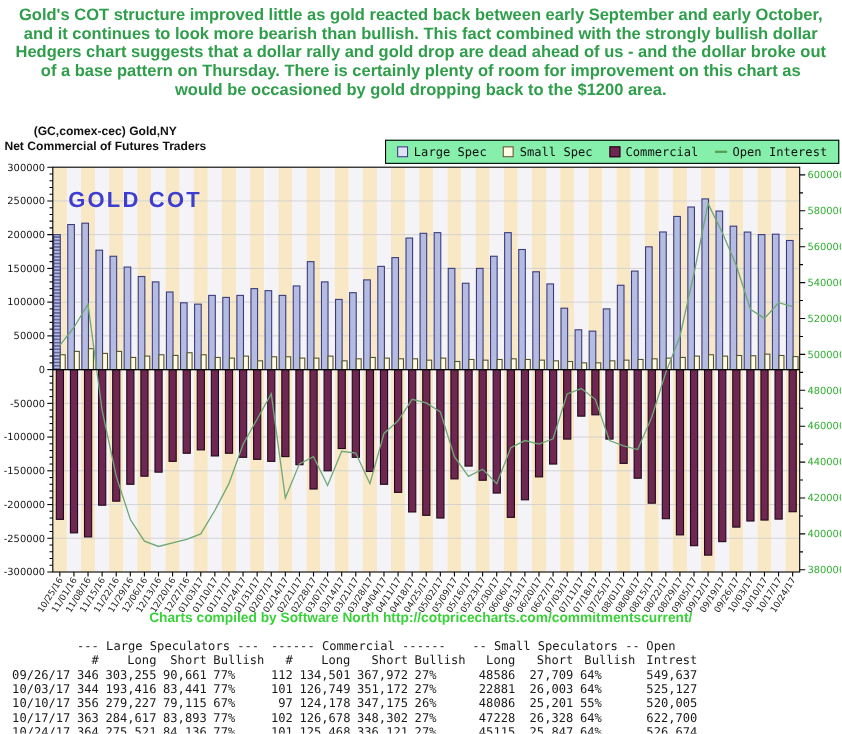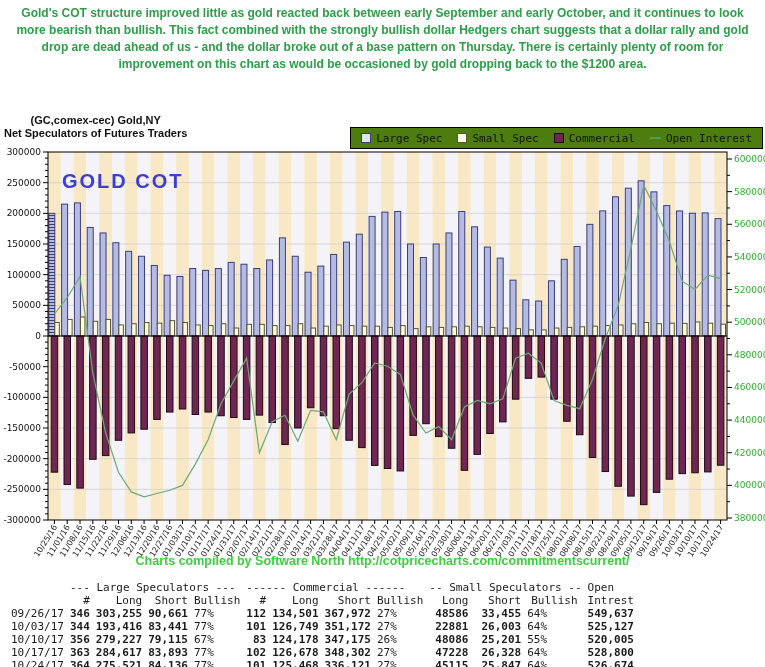--- a/index.html
+++ b/index.html
@@ -1,52 +1,52 @@
 <!DOCTYPE html>
 <html><head>
 <meta charset="utf-8">
 <style>
   html,body{margin:0;padding:0;background:#ffffff;}
   #page{position:relative;width:765px;height:667px;background:#fff;overflow:hidden;
         font-family:"Liberation Sans",sans-serif;}
   .note{position:absolute;left:14px;right:14px;top:5px;text-align:center;
-        font-weight:bold;font-size:12px;line-height:17px;color:#2e9e4a;}
+        font-weight:bold;font-size:15px;line-height:17px;color:#2e9e4a;}
   .chart-title{position:absolute;left:4px;top:114px;font-size:11px;line-height:13px;
         font-weight:bold;color:#111;text-align:center;}
   .legend{position:absolute;right:2px;top:127px;height:20px;display:flex;align-items:center;
-        gap:15px;padding:0 10px;border:1px solid #000;background:#4d7c0f;
+        gap:15px;padding:0 10px;border:1px solid #000;background:#86efac;
         font-family:"DejaVu Sans Mono",monospace;font-size:11px;color:#111;}
   .legend-item{display:flex;align-items:center;gap:5px;}
   .sw{width:8px;height:8px;border:1px solid #333;display:inline-block;}
   .sw-large{background:#dfe3f4;border-color:#3c3c7c;}
   .sw-small{background:#fffbe8;border-color:#55552a;}
   .sw-comm{background:#6d2750;border-color:#220818;}
   .sw-oi{width:11px;height:2px;border:none;background:#4f9f4f;}
   #plot{position:absolute;left:0;top:148px;}
   #plot text{font-family:"DejaVu Sans",sans-serif;}
   .credit{position:absolute;left:50%;top:554px;transform:translateX(-50%);white-space:nowrap;
         font-size:12.5px;font-weight:bold;color:#3bd13b;}
   .cot-table{position:absolute;left:8px;top:581px;border-collapse:collapse;
         font-family:"DejaVu Sans Mono",monospace;font-size:11px;line-height:13px;color:#1a1a1a;}
   .cot-table th{font-weight:normal;padding:0 3px;white-space:nowrap;}
   .cot-table td{padding:0 3px;white-space:nowrap;}
-  .num{text-align:right;font-weight:bold;}
+  .num{text-align:right;}
   .pct{}
   .ctr{text-align:left;}
 </style>
 </head>
 <body>
 
 <div id="page">
 
   <div class="note">Gold's COT structure improved little as gold reacted back between early September and early October, and it continues to look more bearish than bullish. This fact combined with the strongly bullish dollar Hedgers chart suggests that a dollar rally and gold drop are dead ahead of us - and the dollar broke out of a base pattern on Thursday. There is certainly plenty of room for improvement on this chart as would be occasioned by gold dropping back to the $1200 area.</div>
 
   <div class="chart-title">
     <div>(GC,comex-cec) Gold,NY</div>
-    <div>Net Speculators of Futures Traders</div>
+    <div>Net Commercial of Futures Traders</div>
   </div>
 
   <div class="legend">
     <span class="legend-item">
       <span class="sw sw-large"></span>
       <span>Large Spec</span>
     </span>
     <span class="legend-item">
       <span class="sw sw-small"></span>
       <span>Small Spec</span>
@@ -555,21 +555,21 @@
           <td class="">09/26/17</td>
           <td class="num">346</td>
           <td class="num">303,255</td>
           <td class="num">90,661</td>
           <td class="pct">77%</td>
           <td class="num">112</td>
           <td class="num">134,501</td>
           <td class="num">367,972</td>
           <td class="pct">27%</td>
           <td class="num">48586</td>
-          <td class="num">33,455</td>
+          <td class="num">27,709</td>
           <td class="pct">64%</td>
           <td class="num">549,637</td>
         </tr>
         <tr>
           <td class="">10/03/17</td>
           <td class="num">344</td>
           <td class="num">193,416</td>
           <td class="num">83,441</td>
           <td class="pct">77%</td>
           <td class="num">101</td>
@@ -580,21 +580,21 @@
           <td class="num">26,003</td>
           <td class="pct">64%</td>
           <td class="num">525,127</td>
         </tr>
         <tr>
           <td class="">10/10/17</td>
           <td class="num">356</td>
           <td class="num">279,227</td>
           <td class="num">79,115</td>
           <td class="pct">67%</td>
-          <td class="num">83</td>
+          <td class="num">97</td>
           <td class="num">124,178</td>
           <td class="num">347,175</td>
           <td class="pct">26%</td>
           <td class="num">48086</td>
           <td class="num">25,201</td>
           <td class="pct">55%</td>
           <td class="num">520,005</td>
         </tr>
         <tr>
           <td class="">10/17/17</td>
@@ -602,21 +602,21 @@
           <td class="num">284,617</td>
           <td class="num">83,893</td>
           <td class="pct">77%</td>
           <td class="num">102</td>
           <td class="num">126,678</td>
           <td class="num">348,302</td>
           <td class="pct">27%</td>
           <td class="num">47228</td>
           <td class="num">26,328</td>
           <td class="pct">64%</td>
-          <td class="num">528,800</td>
+          <td class="num">622,700</td>
         </tr>
         <tr>
           <td class="">10/24/17</td>
           <td class="num">364</td>
           <td class="num">275,521</td>
           <td class="num">84,136</td>
           <td class="pct">77%</td>
           <td class="num">101</td>
           <td class="num">125,468</td>
           <td class="num">336,121</td>

